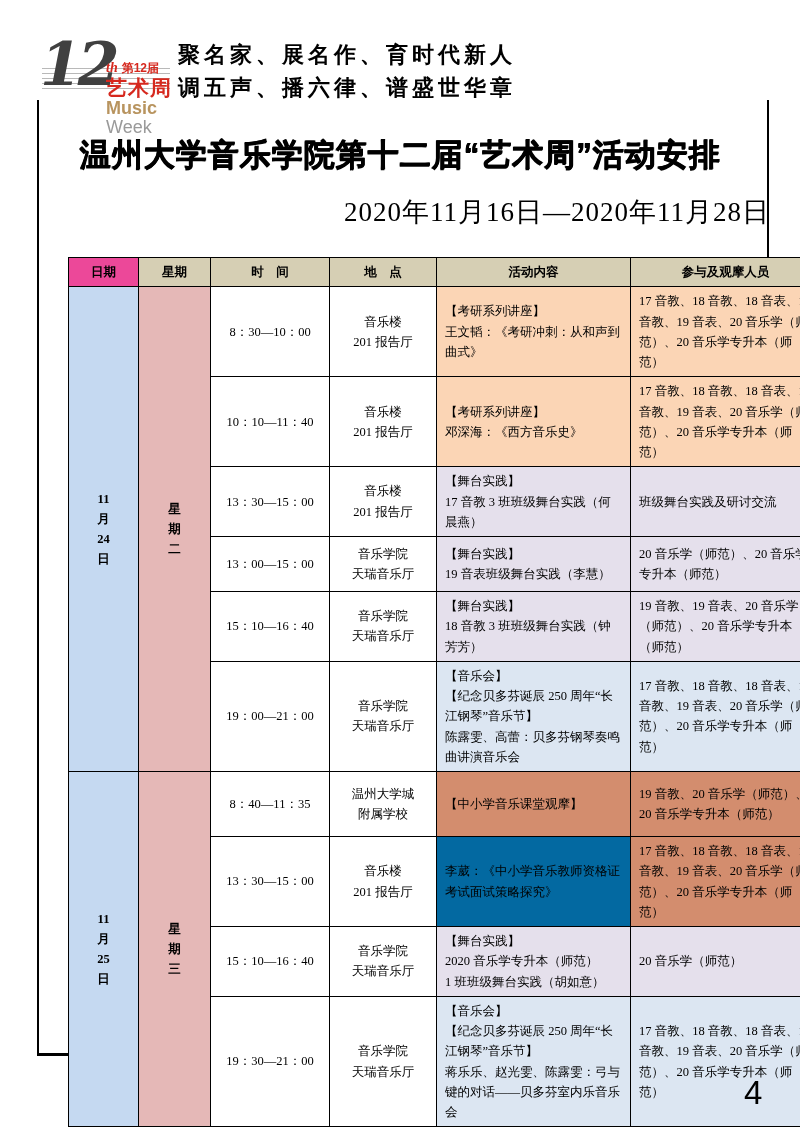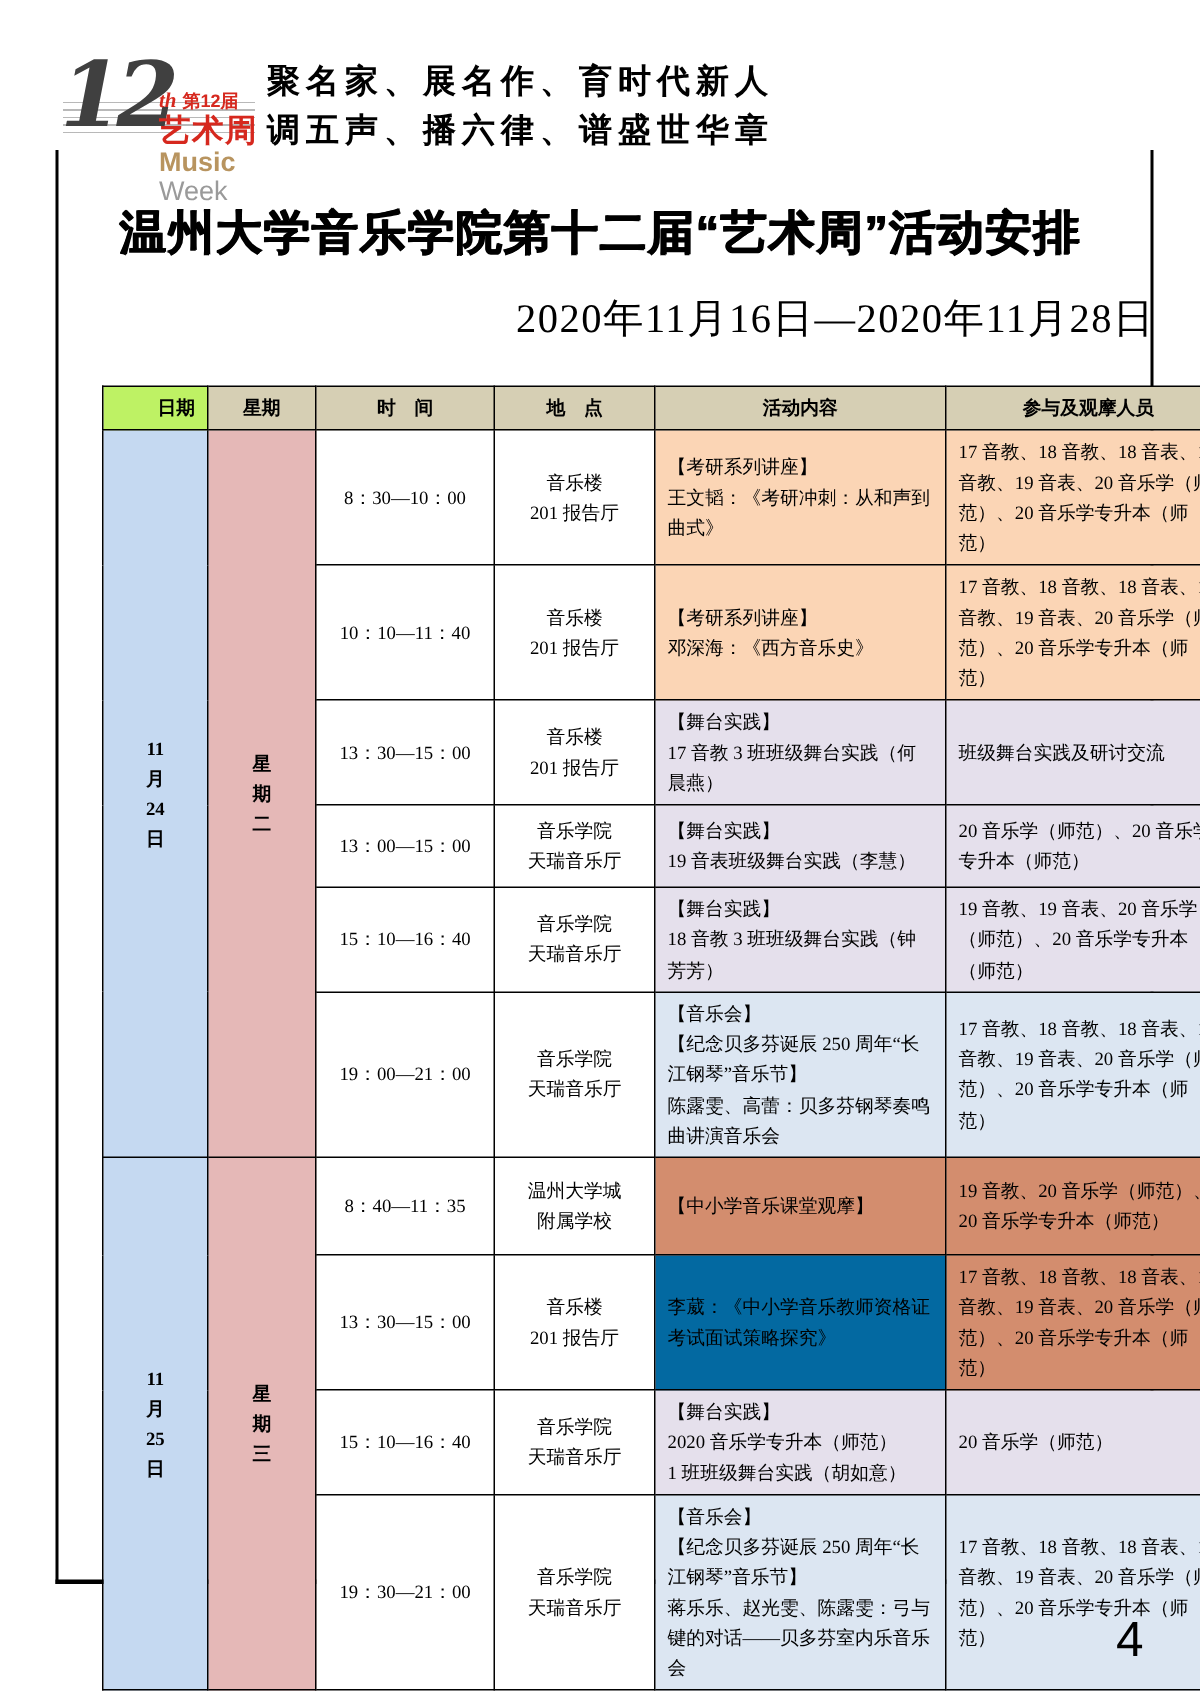--- a/index.html
+++ b/index.html
@@ -97,21 +97,21 @@
 </div>
 
 <div class="page-frame"></div>
 
 <div class="doc-title">温州大学音乐学院第十二届“艺术周”活动安排</div>
 <div class="date-range">2020年11月16日—2020年11月28日</div>
 
 <table class="schedule">
   <thead>
       <tr>
-        <th class="hdr" style="width: 53px; background: #bef264; text-align: right;">日期</th>
+        <th class="hdr" style="width: 53px; background: #ec4899;">日期</th>
         <th class="hdr" style="width: 55px; background: rgb(214, 207, 180);">星期</th>
         <th class="hdr" style="width: 102px; background: rgb(214, 207, 180);">时　间</th>
         <th class="hdr" style="width: 90px; background: rgb(214, 207, 180);">地　点</th>
         <th class="hdr" style="width: 177px; background: rgb(214, 207, 180);">活动内容</th>
         <th class="hdr" style="width: 173px; background: rgb(214, 207, 180);">参与及观摩人员</th>
       </tr>
     </thead>
   <tbody>
       <tr style="height: 83px;">
         <td class="c-date" rowspan="6" style="background: rgb(197, 217, 241);">11

